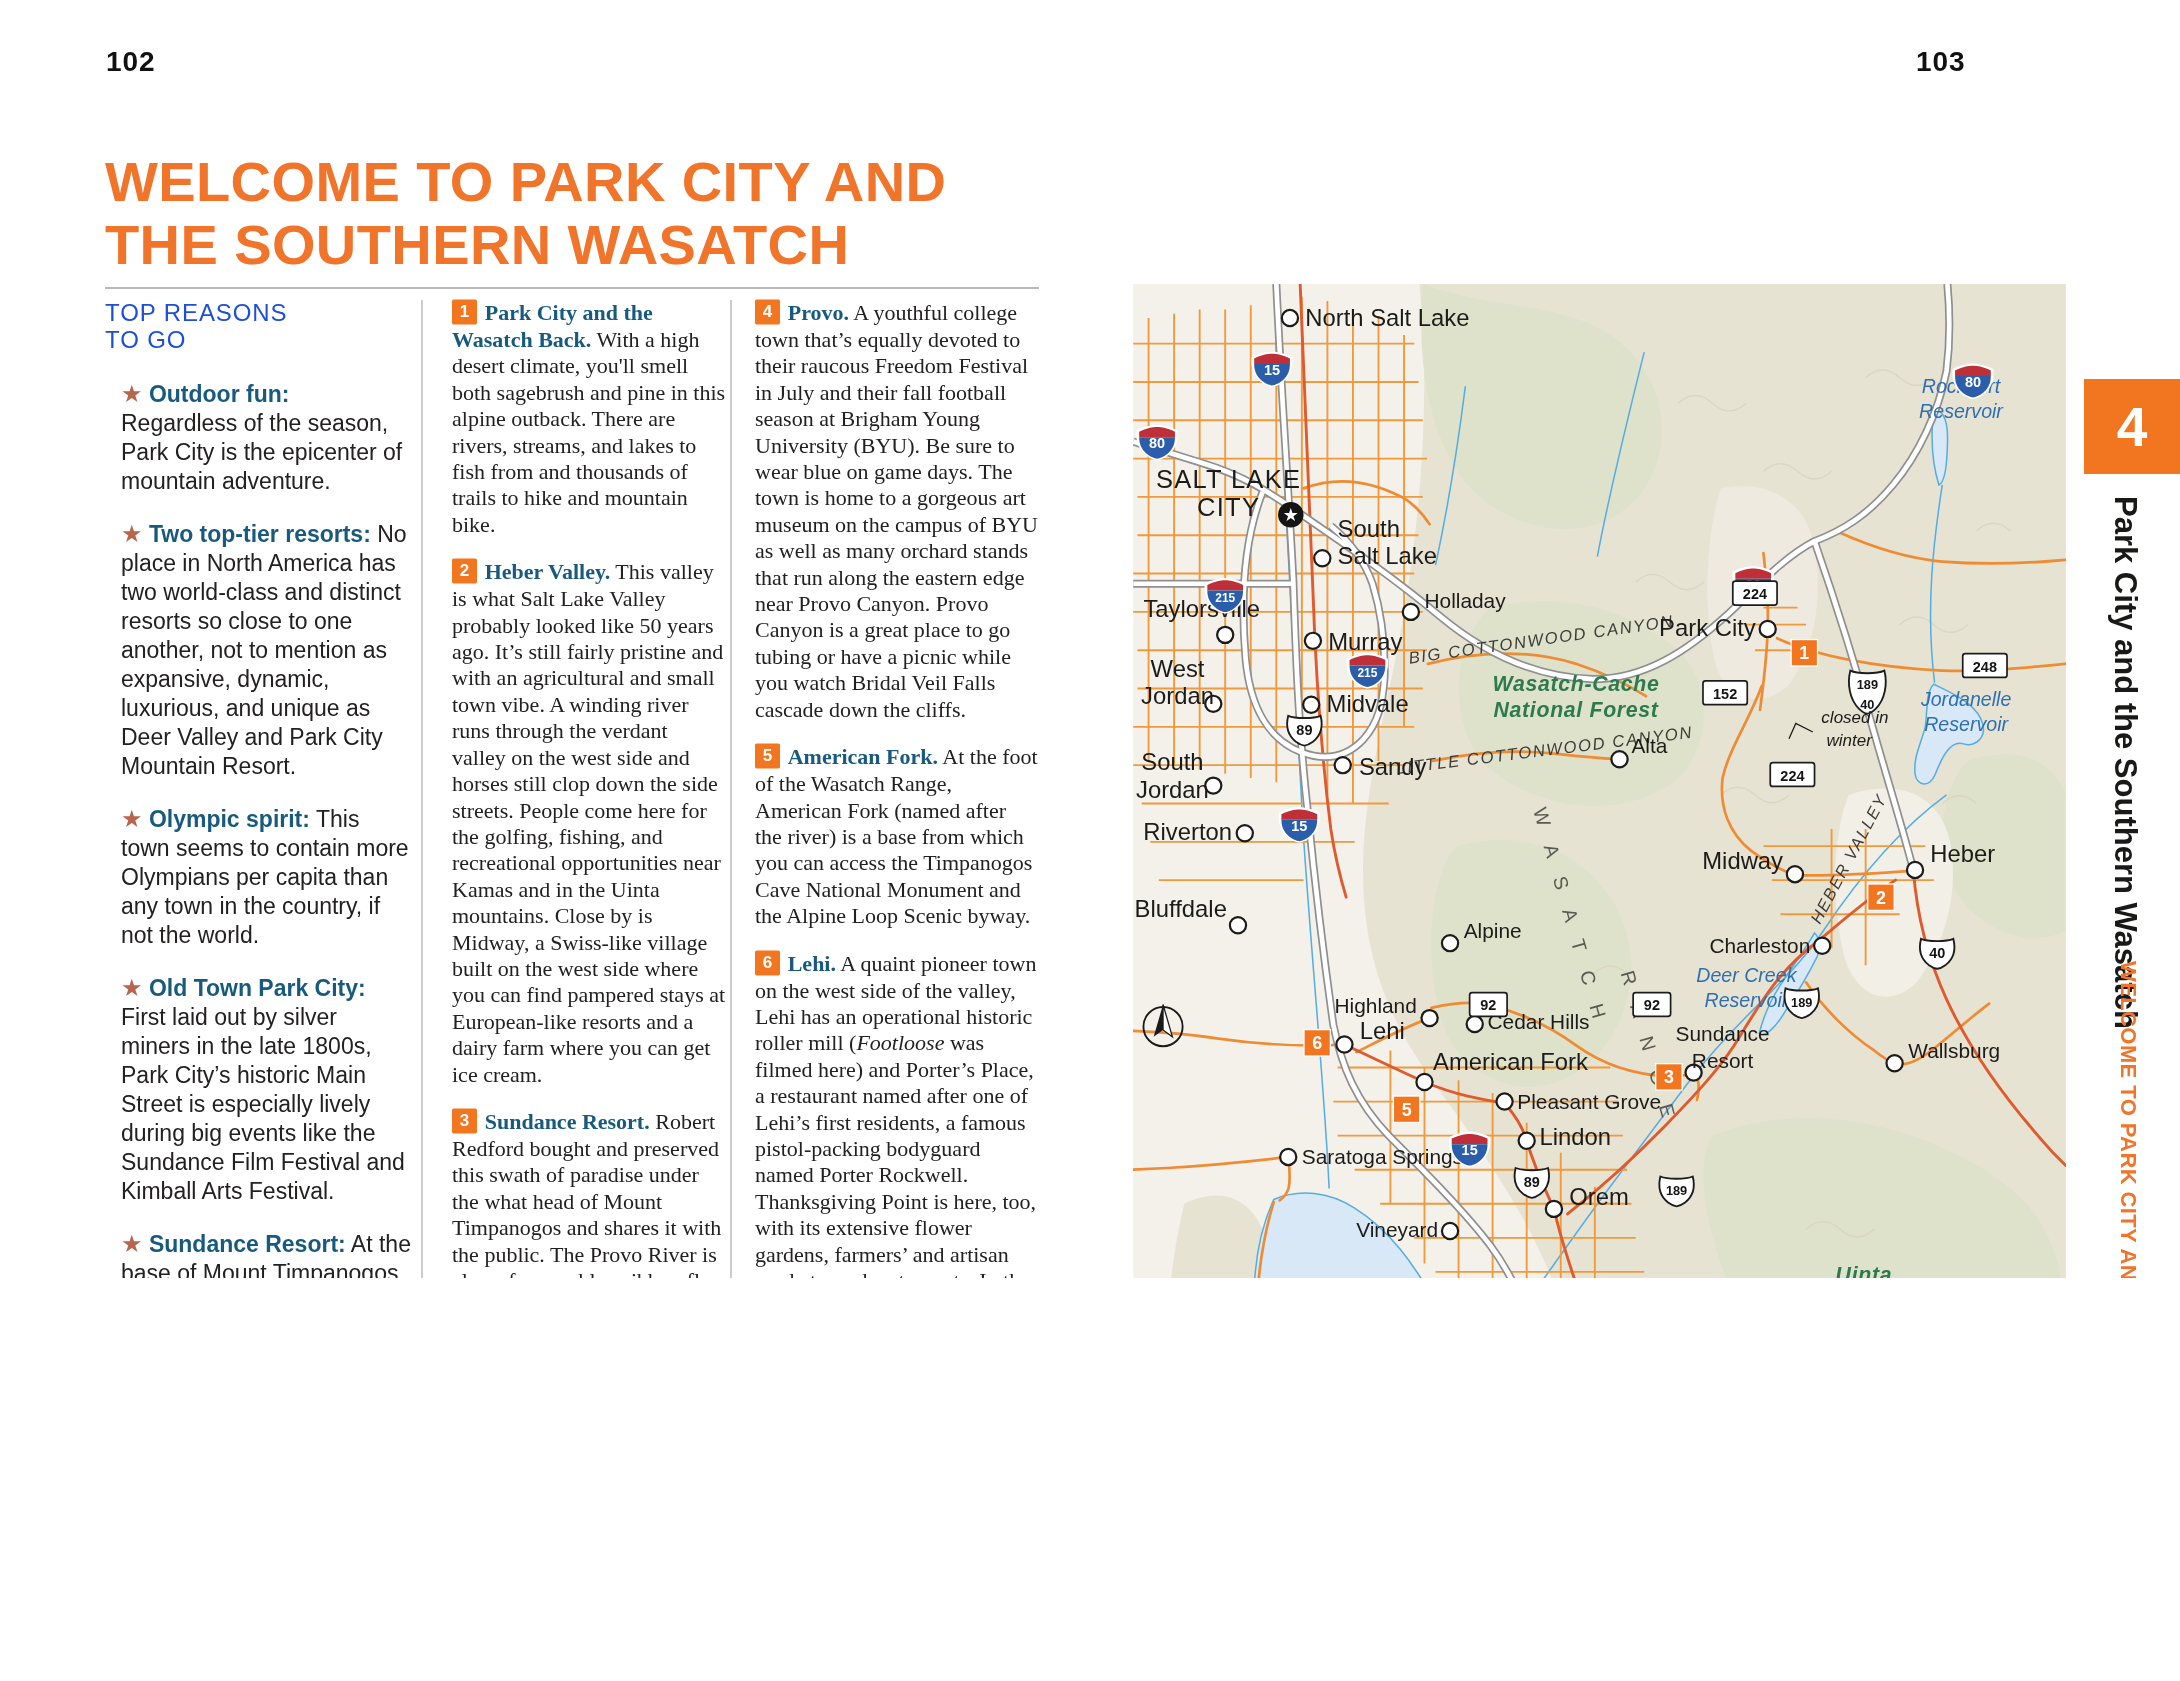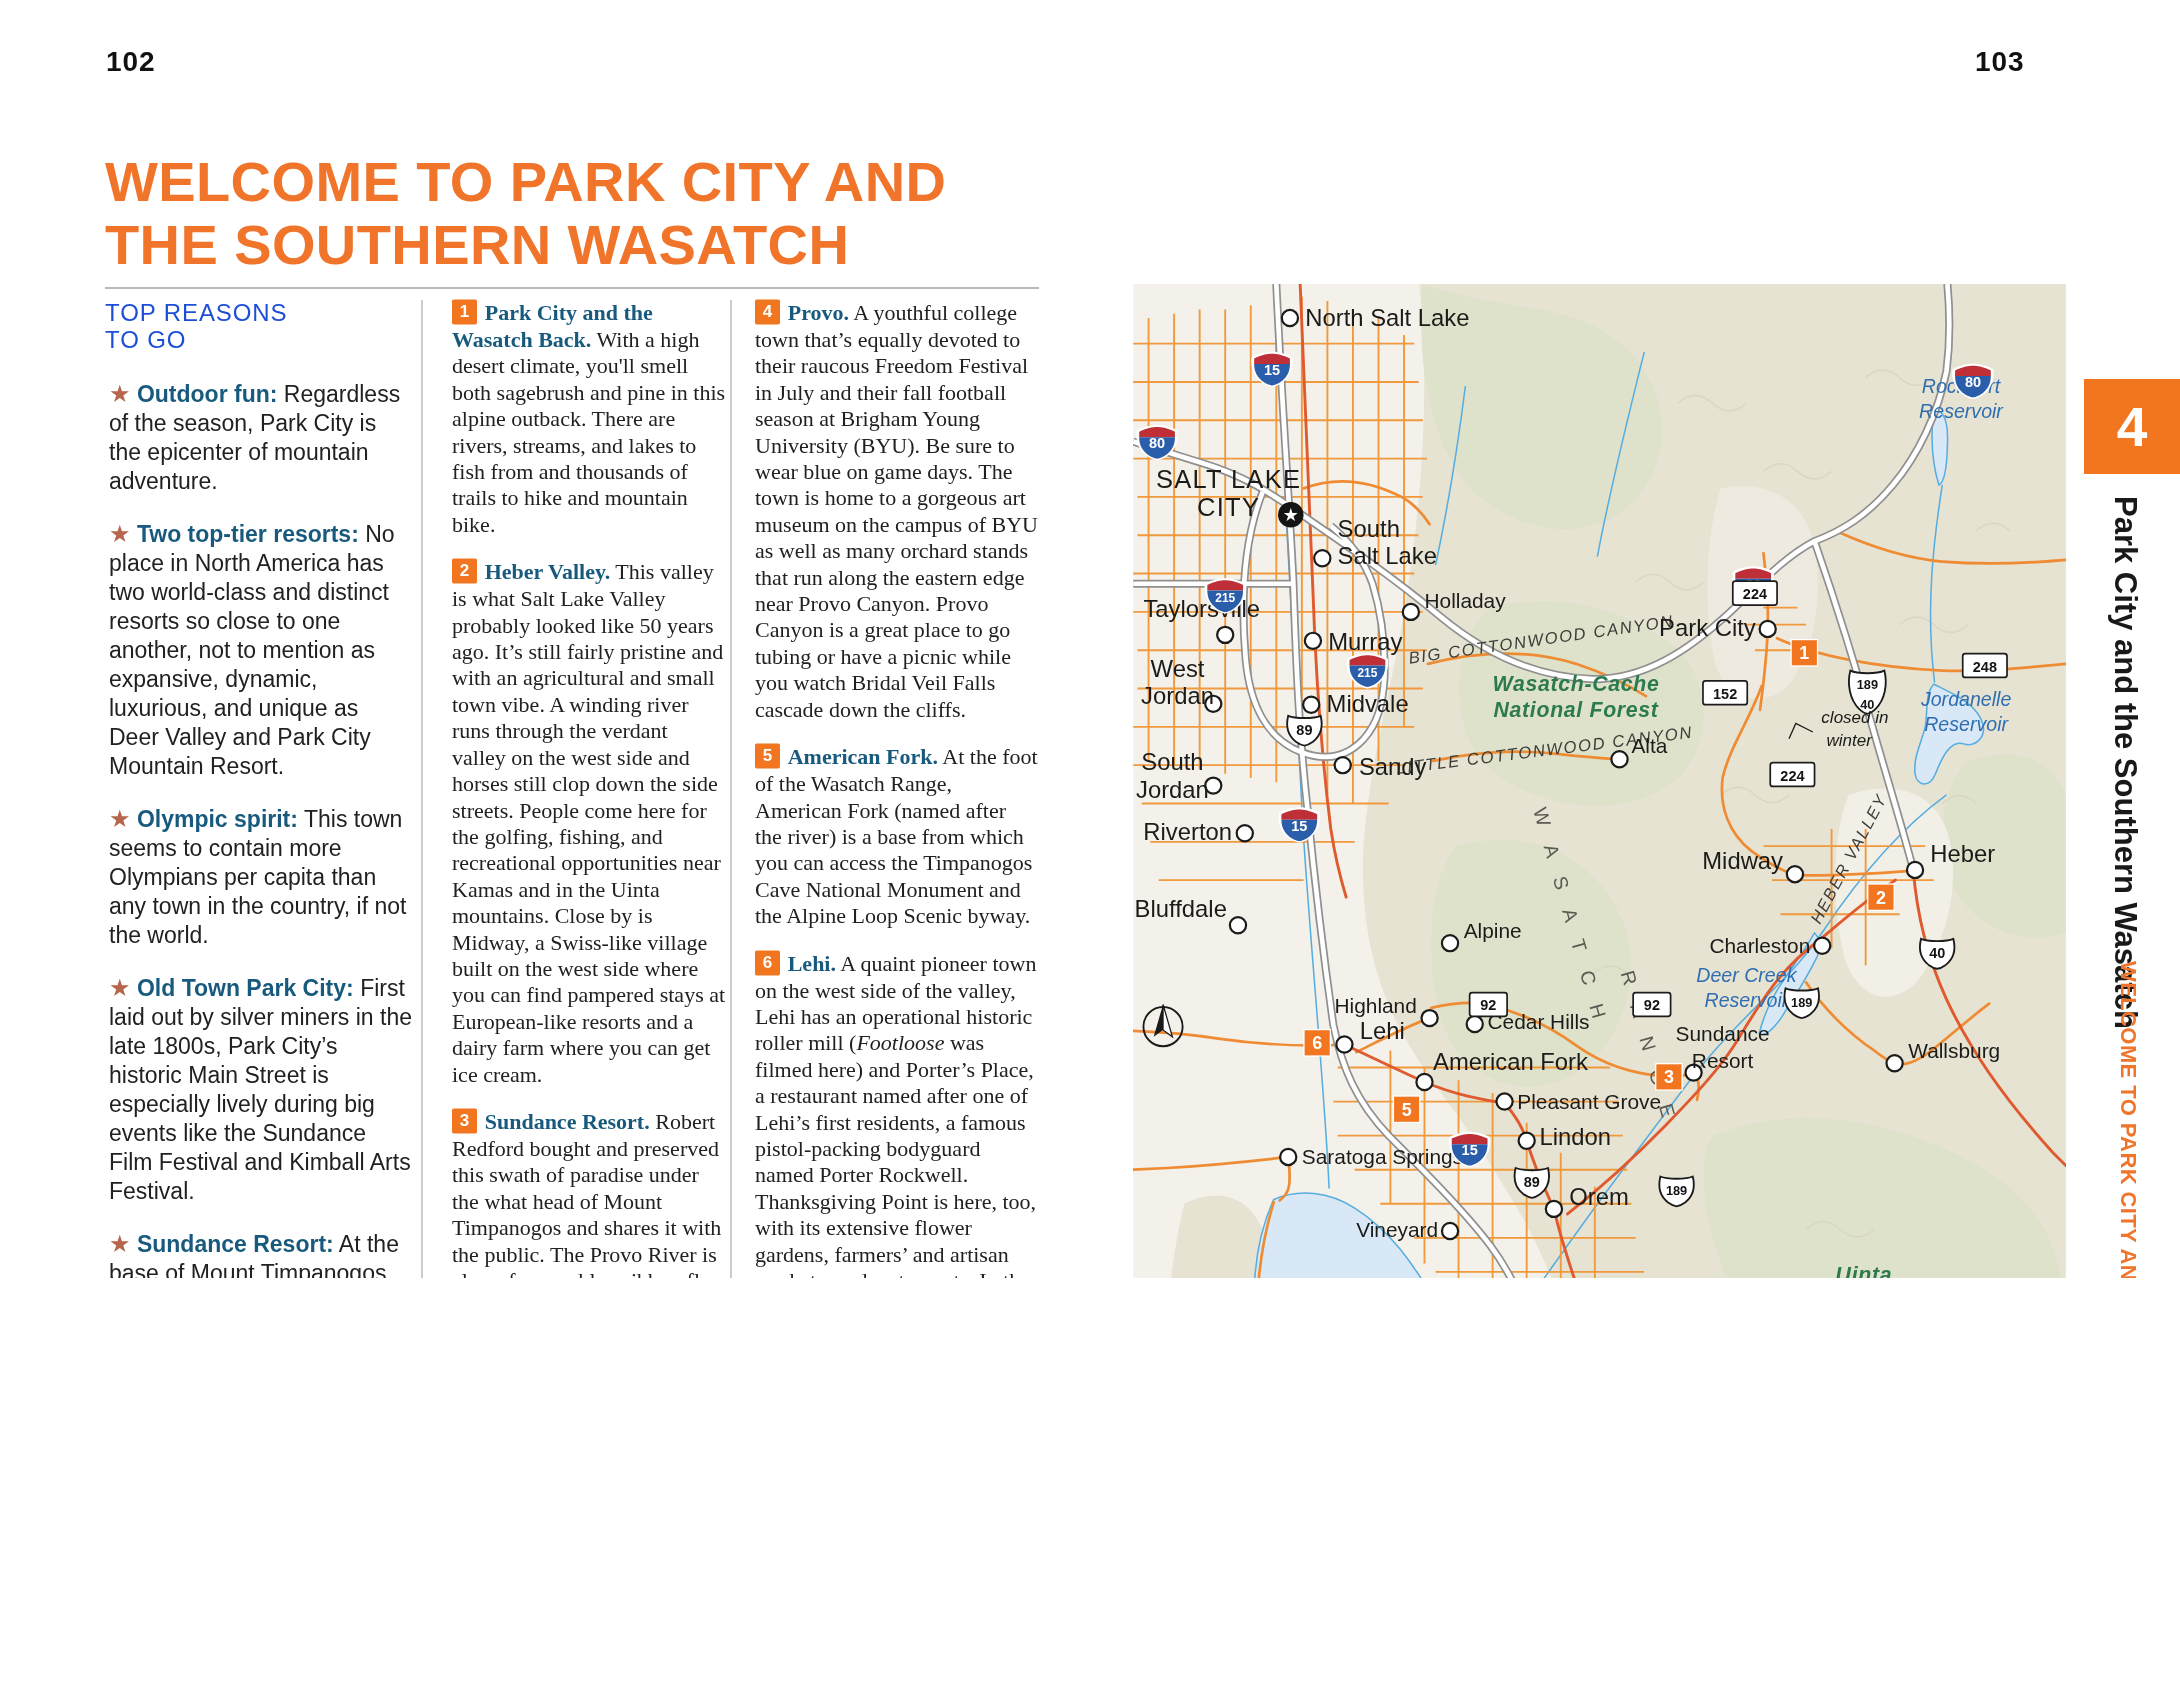--- a/index.html
+++ b/index.html
@@ -1,33 +1,33 @@
 <!DOCTYPE html>
 <html style="font-size:13.6px"><head>
 <meta charset="utf-8">
 <style>
   html,body{margin:0;padding:0;background:#fff;}
   .page{position:relative;width:2181px;height:1278px;background:#fff;overflow:hidden;
         font-family:"Liberation Sans",sans-serif;color:#232020;}
   .pagenum{position:absolute;top:46px;font-size:28px;font-weight:bold;color:#111;letter-spacing:0.9px;}
   .pn-left{left:106px}
-  .pn-right{left:1975px}
+  .pn-right{left:1916px}
   .title{position:absolute;left:105px;top:150px;margin:0;font-size:56px;line-height:1.13;
          color:#f0742a;font-weight:bold;letter-spacing:0.4px;}
   .title-rule{position:absolute;left:105px;top:287px;width:934px;height:1.7px;background:#b9b9b9;}
   .vrule{position:absolute;top:300px;height:1298px;width:1.7px;background:#cccccc;}
   .vr1{left:421px}.vr2{left:730px}
   .col{position:absolute;top:300px;}
   .col1{left:105px;width:307px;font-size:23px;line-height:29px;}
   .col2{left:436px;width:290px;}
   .col3{left:739px;width:299px;}
   .col2,.col3{font-family:"Liberation Serif",serif;font-size:22px;line-height:26.4px;}
   .reasons-head{margin:0 0 25.6px 0;font-size:24px;line-height:1.12;color:#1d4ed8;
                 letter-spacing:0.9px;font-weight:normal;}
-  .reason{margin:0 0 23px 4px;}
+  .reason{margin:0 0 23px 16px;}
   .star{color:#b5664c;font-size:24px;}
   .rlabel{color:#185a7d;}
   .numitem{margin:0 0 21px 16px;}
   .nbadge{display:inline-block;width:25px;height:25px;background:#f1761f;color:#fff;
           font-family:"Liberation Sans",sans-serif;font-weight:bold;font-size:17px;
           line-height:25px;text-align:center;border-radius:1.7px;margin-right:7.7px;
           transform:translateY(-2.6px);}
   .nlabel{color:#185a7d;}
   .footer-bar{position:absolute;left:100px;top:1600px;width:1970px;height:10.2px;background:#91a9bd;}
   .side-tab{position:absolute;left:2084px;top:379px;width:96px;height:95px;background:#f1761f;

